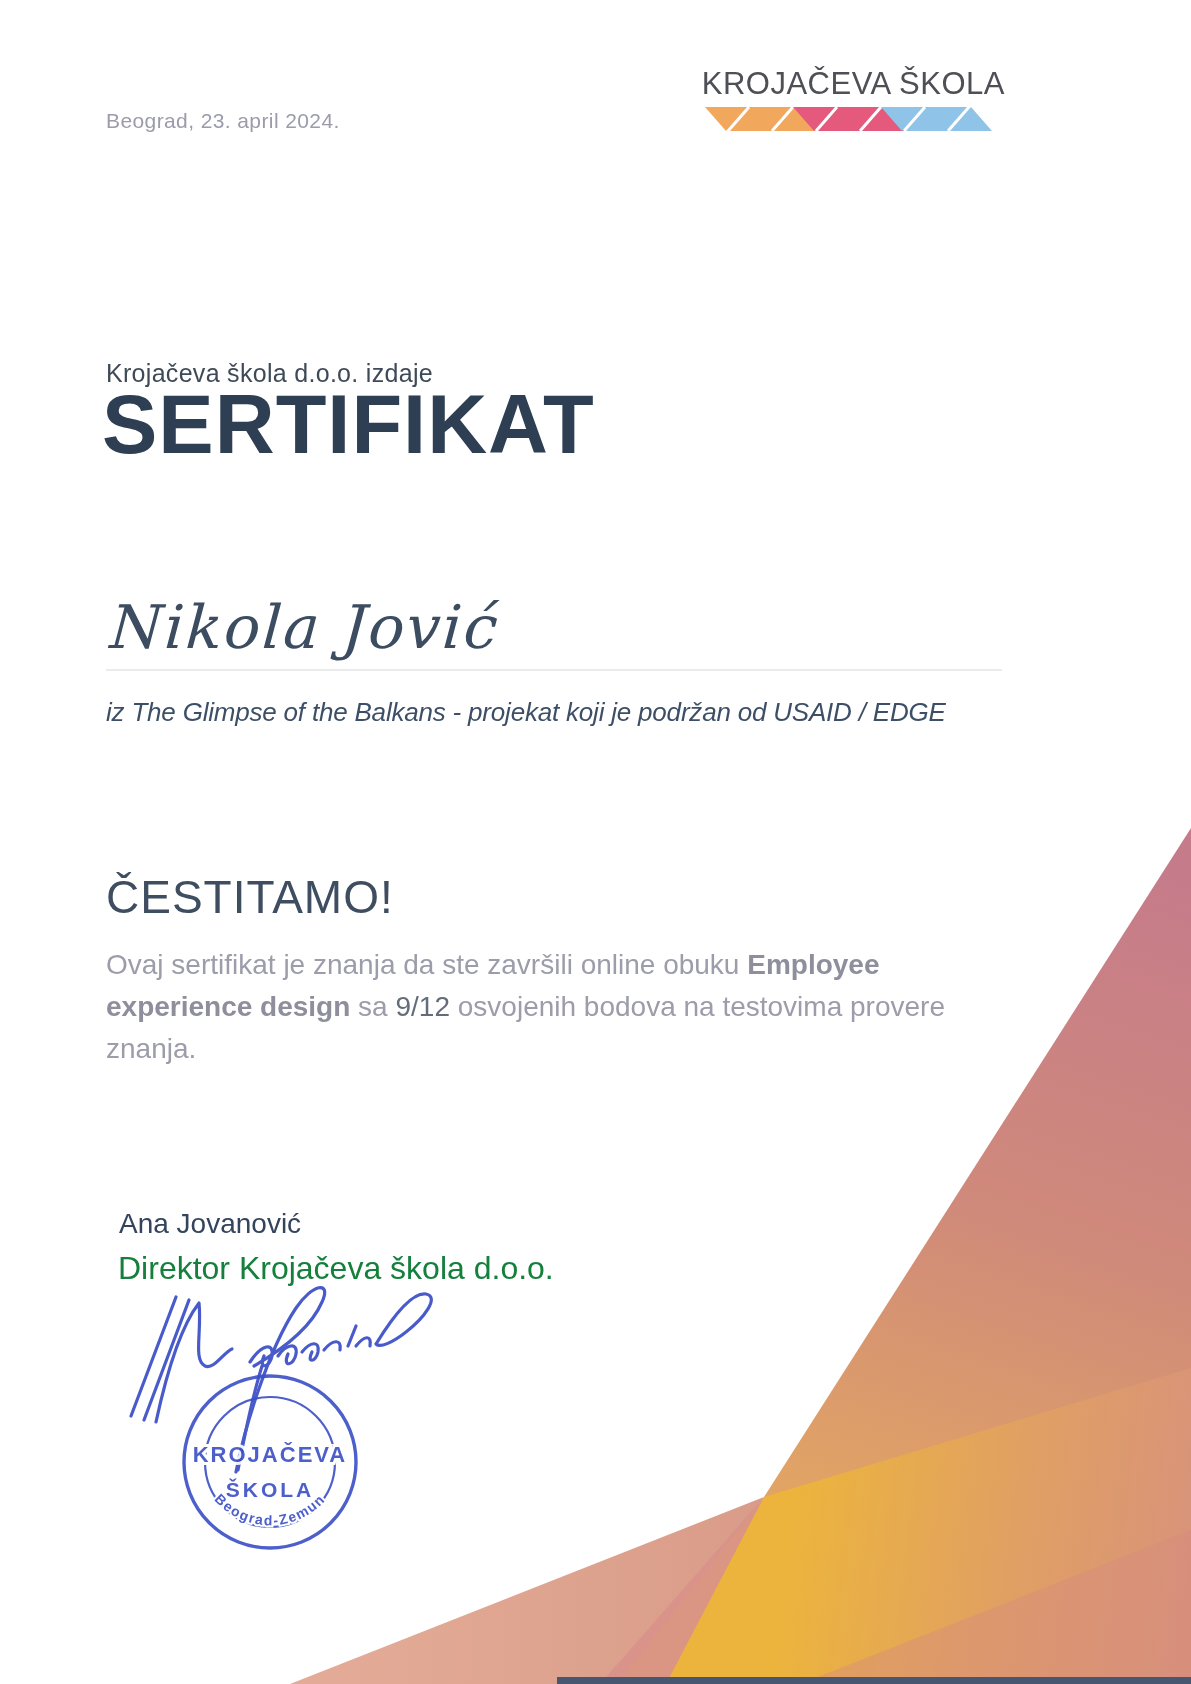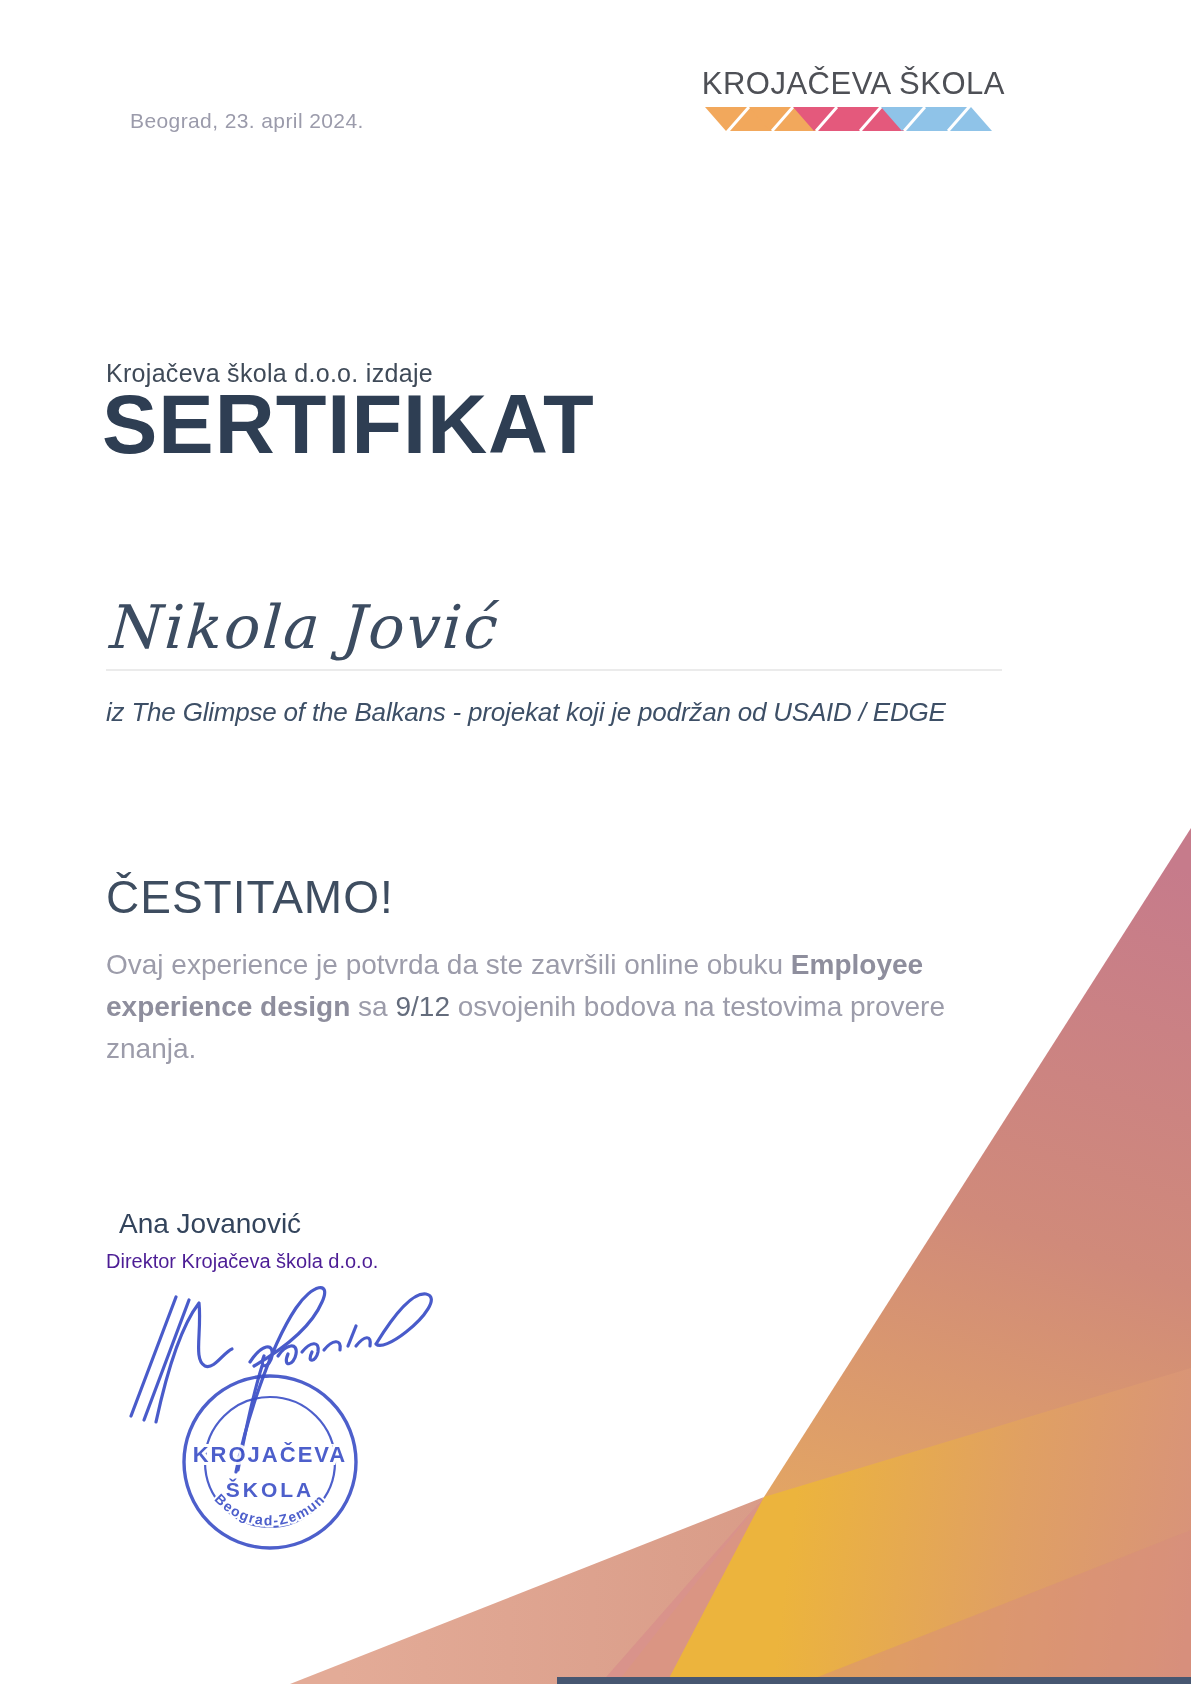--- a/index.html
+++ b/index.html
@@ -7,21 +7,21 @@
     position:relative;
     width:1191px;height:1684px;
     background:#ffffff;
     overflow:hidden;
     font-family:"Liberation Sans", sans-serif;
   }
   .abs{position:absolute;}
   
   .date-line{
     left:106px;top:109px;
-    font-size:21px;color:#9b9bab;letter-spacing:.4px;margin-left:24px;
+    font-size:21px;color:#9b9bab;letter-spacing:.4px;
   }
   .logo-text{
     top:66px;right:186px;
     font-size:31px;color:#4e5056;letter-spacing:.5px;
     white-space:nowrap;
   }
   .logo-triangles{top:106px;left:703px;width:302px;height:27px;}
   
   .issuer-line{
     left:106px;top:359px;
@@ -63,22 +63,22 @@
     font-size:28px;line-height:42px;color:#9c9caa;
   }
   .congrats-body b{color:#8e8e9d;}
   .congrats-body .score{color:#646c7c;font-weight:normal;}
   
   .signatory-name{
     left:106px;top:1208px;
     font-size:28px;font-weight:500;color:#33445c;margin-left:13px;
   }
   .signatory-title{
-    left:106px;top:1250px;
-    font-size:20px;color:#4c1d95;
+    left:118px;top:1250px;
+    font-size:32px;color:#15803d;
   }
   
   .deco-svg{left:0;top:0;width:1191px;height:1684px;pointer-events:none;}
   .sig-svg{left:0;top:0;width:1191px;height:1684px;}
   .bottom-bar{
     left:557px;top:1677px;width:634px;height:7px;
     background:#475771;
   }
   .z1{z-index:1;} .z2{z-index:2;} .z3{z-index:3;}
 </style>
@@ -134,21 +134,21 @@
   </svg>
 
   <div class="abs issuer-line z3">Krojačeva škola d.o.o. izdaje</div>
   <div class="abs cert-title z3">SERTIFIKAT</div>
 
   <div class="abs recipient-name z3">Nikola Jović</div>
   <div class="abs name-underline z2"></div>
   <div class="abs project-line z3">iz The Glimpse of the Balkans - projekat koji je podržan od USAID / EDGE</div>
 
   <div class="abs congrats-heading z3">ČESTITAMO!</div>
-  <div class="abs congrats-body z3"><span>Ovaj experience je potvrda da ste završili online obuku </span><b>Employee experience design</b><span> sa  </span><span class="score">9/12</span><span>  osvojenih bodova na testovima provere znanja.</span></div>
+  <div class="abs congrats-body z3"><span>Ovaj sertifikat je znanja da ste završili online obuku </span><b>Employee experience design</b><span> sa  </span><span class="score">9/12</span><span>  osvojenih bodova na testovima provere znanja.</span></div>
 
   <div class="abs signatory-name z3">Ana Jovanović</div>
   <div class="abs signatory-title z3">Direktor Krojačeva škola d.o.o.</div>
 
   <svg class="abs sig-svg z2" viewBox="0 0 1191 1684">
     <g fill="none" stroke="#3a4ec6" stroke-width="3.2" stroke-linecap="round" stroke-linejoin="round" opacity="0.92">
       <path d="M131,1416 L176,1297"></path>
       <path d="M144,1420 L189,1300"></path>
       <path d="M156,1422 C164,1385 178,1330 199,1303 C202,1332 193,1360 205,1366 C214,1370 224,1352 232,1349"></path>
       <path d="M236,1472 C244,1430 268,1350 296,1308 C312,1284 332,1280 322,1302 C310,1330 278,1352 254,1366"></path>

